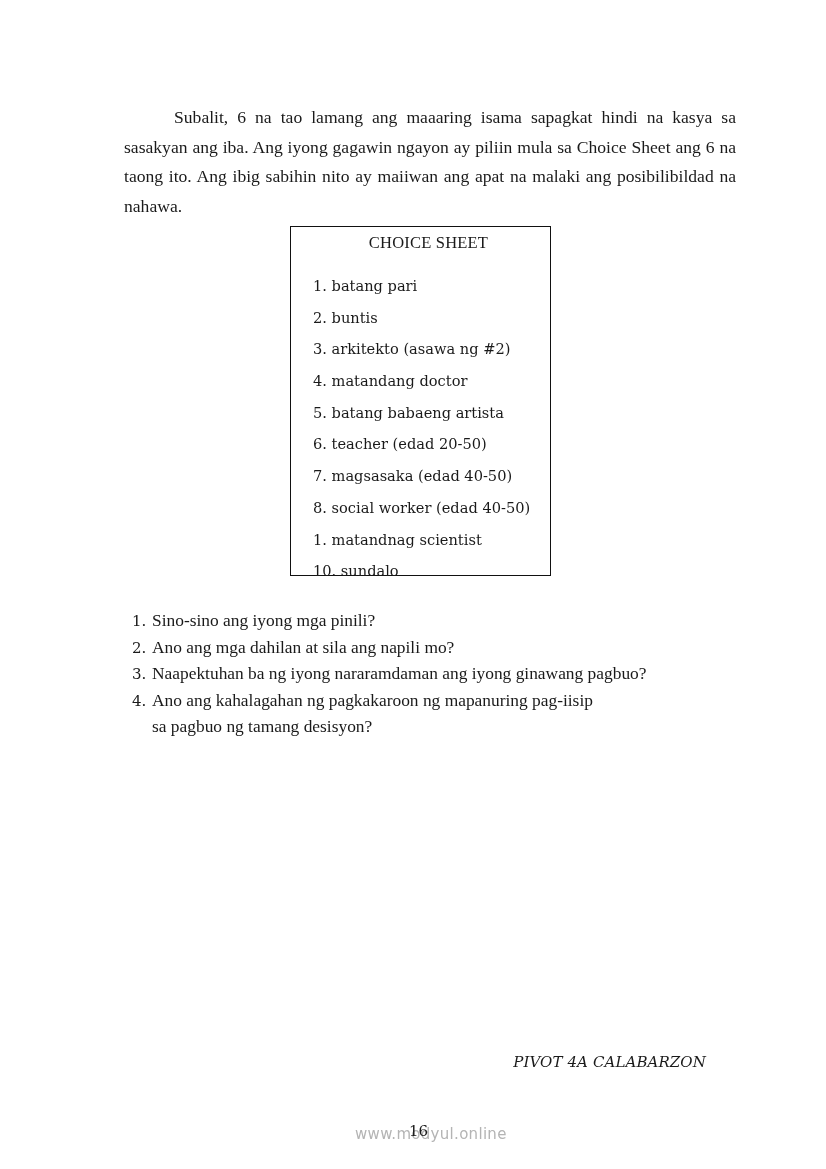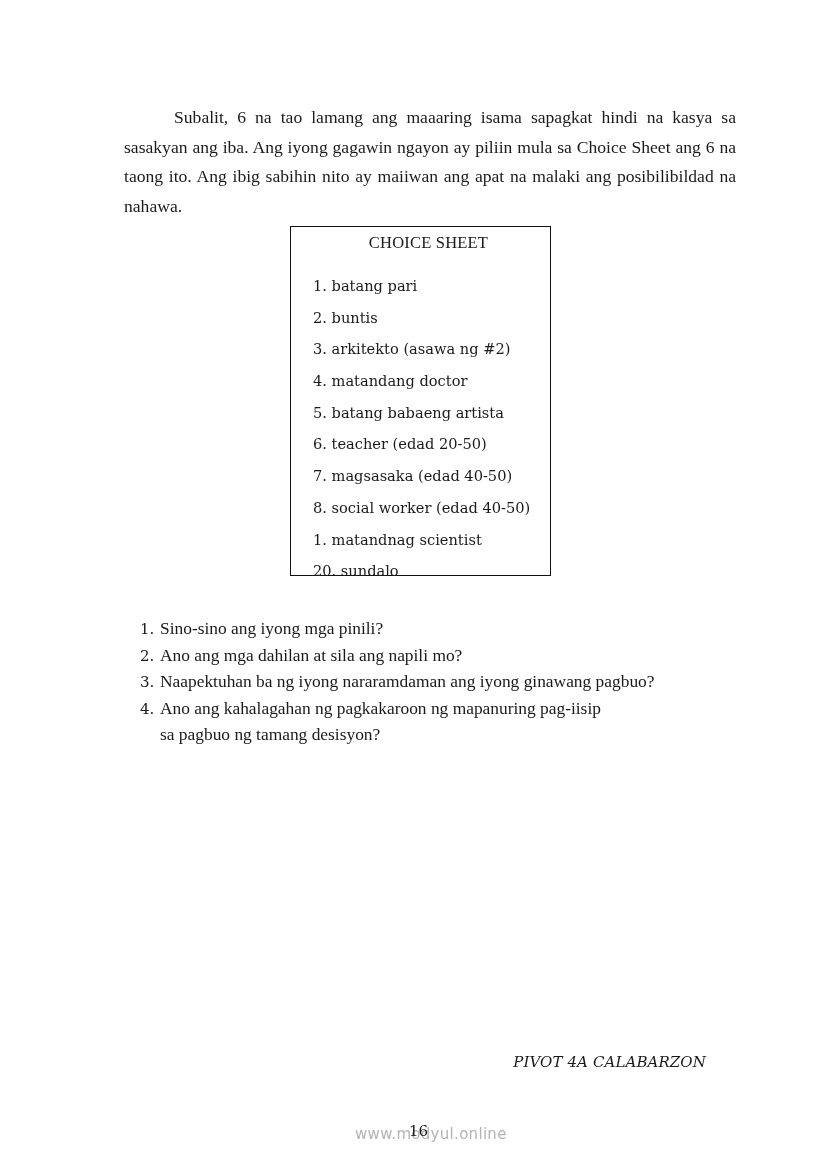--- a/index.html
+++ b/index.html
@@ -64,21 +64,21 @@
     .choice-list li {
       height: 31.7px;
       line-height: 20px;
       white-space: nowrap;
     }
 
     .questions {
       position: absolute;
       left: 124px;
       top: 600px;
-      margin: 16px;
+      margin: 8px;
       padding: 0;
       list-style: none;
       font-family: "Liberation Serif", serif;
       font-size: 17.4px;
       line-height: 25.5px;
     }
     .questions li { white-space: nowrap; }
     .questions .num { display: inline-block; width: 20px; font-family: "DejaVu Serif", serif; font-size: 15px; }
     .questions .cont { padding-left: 20px; }
 
@@ -122,21 +122,21 @@
     <ul class="choice-list">
       <li>1. batang pari</li>
       <li>2. buntis</li>
       <li>3. arkitekto (asawa ng #2)</li>
       <li>4. matandang doctor</li>
       <li>5. batang babaeng artista</li>
       <li>6. teacher (edad 20-50)</li>
       <li>7. magsasaka (edad 40-50)</li>
       <li>8. social worker (edad 40-50)</li>
       <li>1. matandnag scientist</li>
-      <li>20. sundalo</li>
+      <li>10. sundalo</li>
     </ul>
   </div>
 
   <ul class="questions">
     <li><span class="num">1.</span><span>Sino-sino ang iyong mga pinili?</span></li>
     <li><span class="num">2.</span><span>Ano ang mga dahilan at sila ang napili mo?</span></li>
     <li><span class="num">3.</span><span>Naapektuhan ba ng iyong nararamdaman ang iyong ginawang pagbuo?</span></li>
     <li><span class="num">4.</span><span>Ano ang kahalagahan ng pagkakaroon ng mapanuring pag-iisip</span></li>
     <li class="cont">sa pagbuo ng tamang desisyon?</li>
   </ul>

